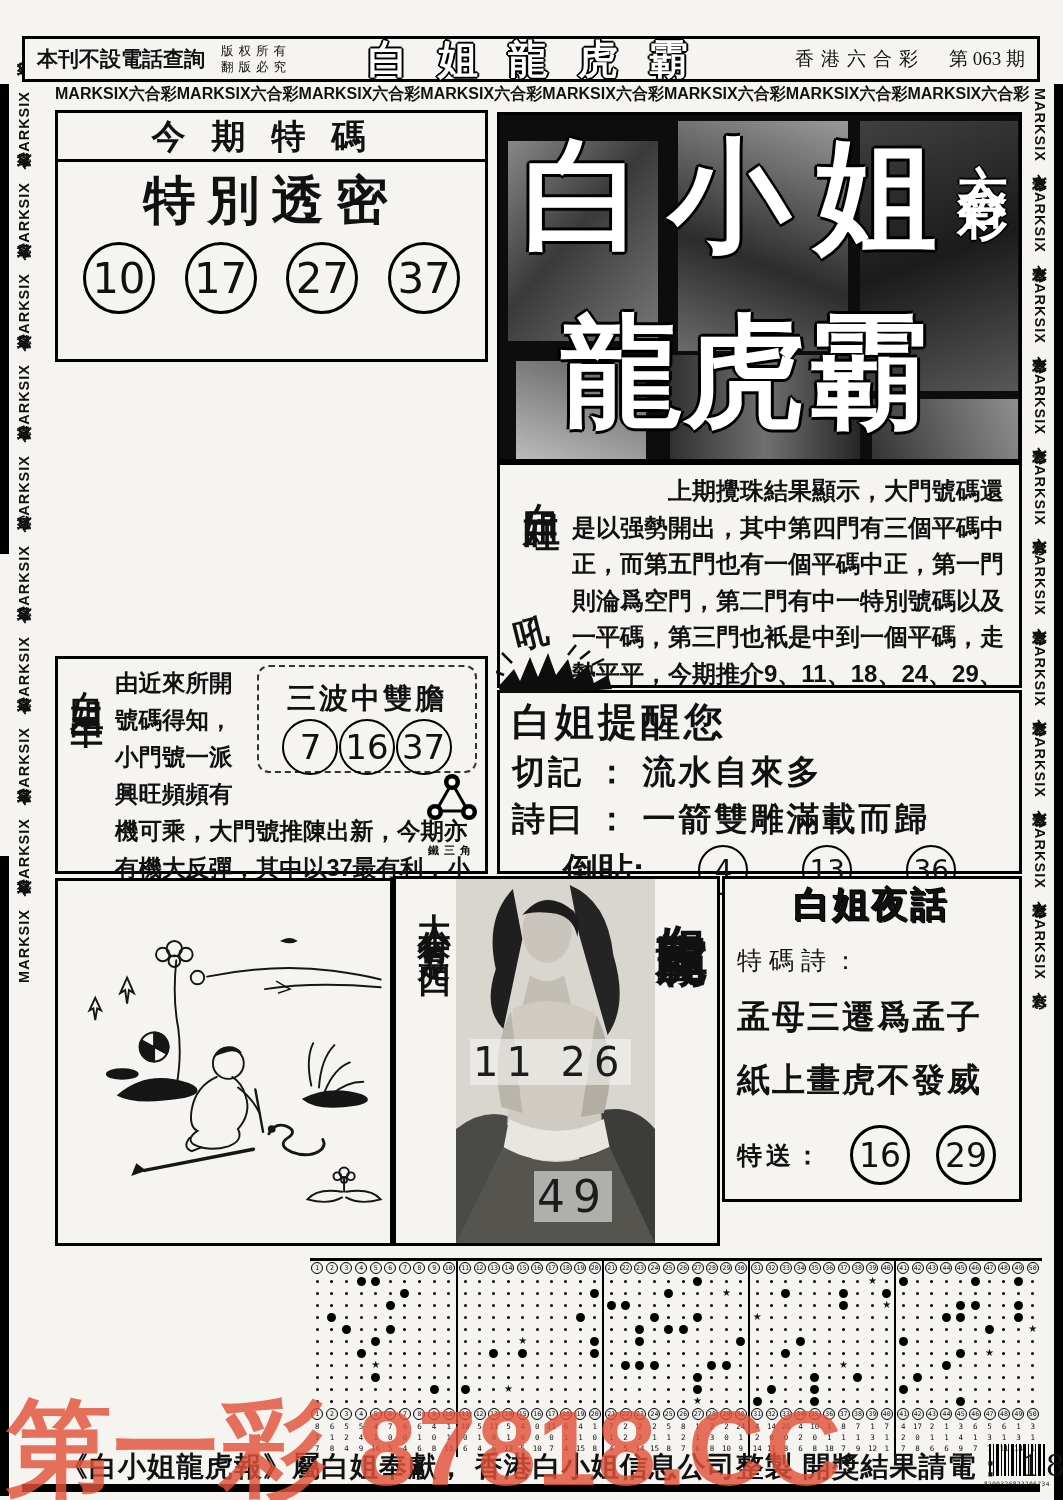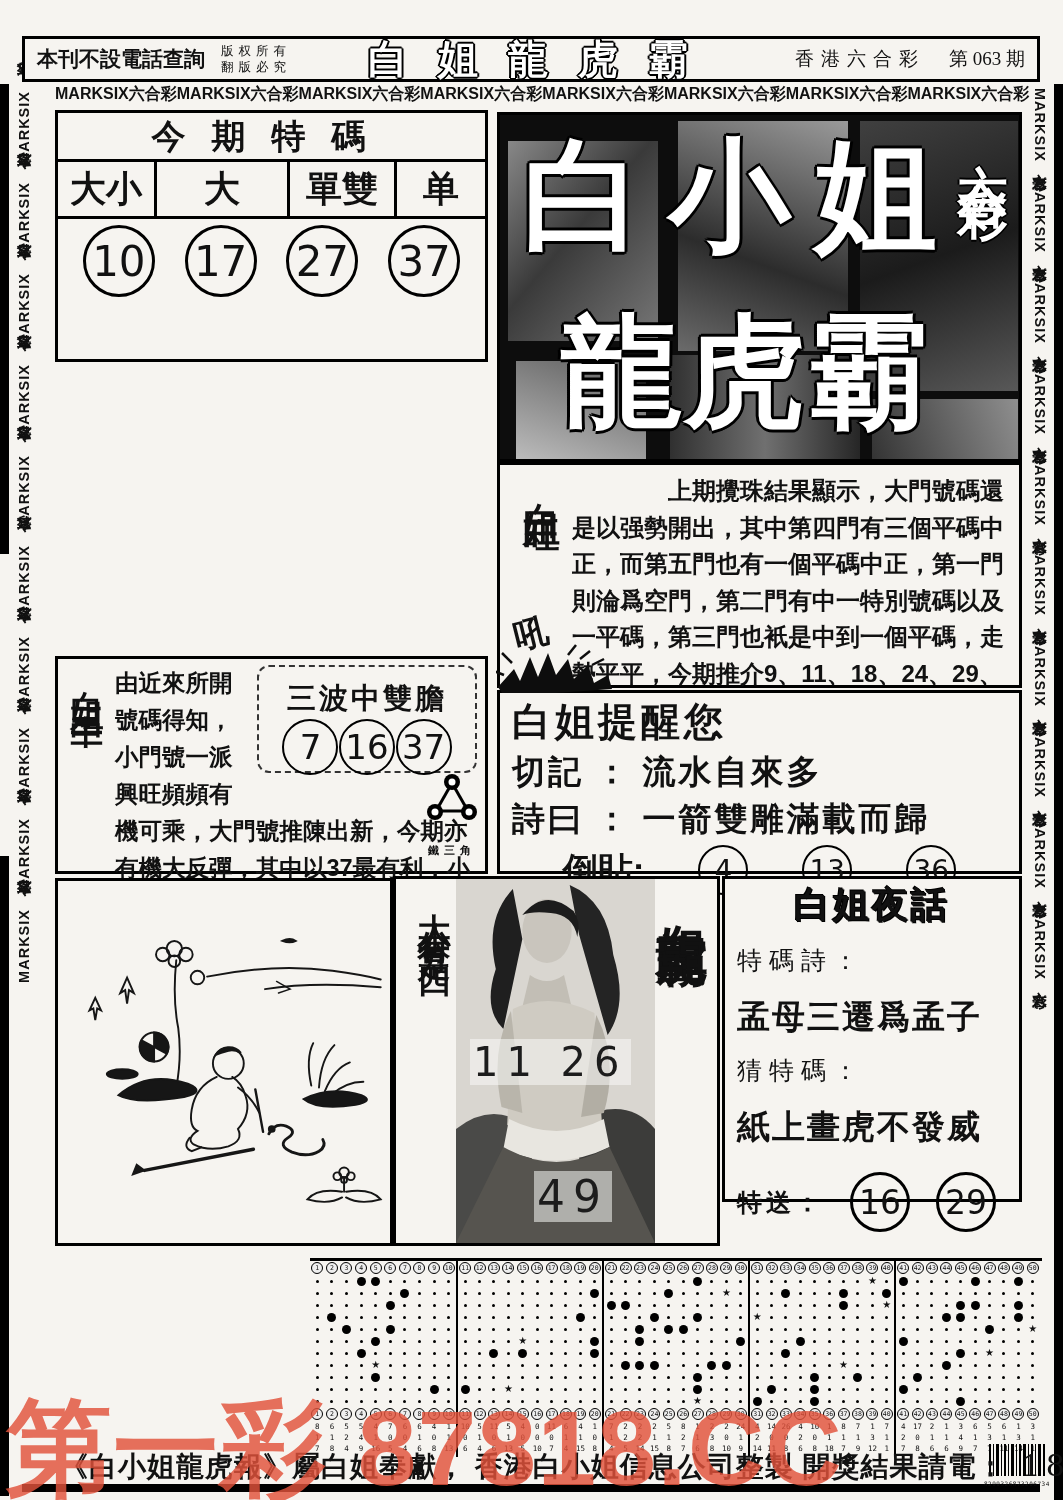--- a/index.html
+++ b/index.html
@@ -189,26 +189,21 @@
       <span>MARKSIX六合彩</span>
       <span>MARKSIX六合彩</span>
       <span>MARKSIX六合彩</span>
       <span>MARKSIX六合彩</span>
       <span>MARKSIX六合彩</span>
       <span>MARKSIX六合彩</span>
     </div>
 
   <div id="box-tezhma" class="abs bx">
     <div class="tz-title">今期特碼</div>
-    <div class="tz-row">
-      <div class="tz-cell" style="width:23%;">大小</div>
-      <div class="tz-cell" style="width:31%;">大</div>
-      <div class="tz-cell" style="width:25%;">單雙</div>
-      <div class="tz-cell" style="width:21%;">单</div>
-    </div>
+    <div class="tz-sub">特別透密</div>
     <div class="tz-circles">
       <span class="circle">10</span>
       <span class="circle">17</span>
       <span class="circle">27</span>
       <span class="circle">37</span>
     </div>
   </div>
 
 
   <div id="box-sanzhong" class="abs bx">
@@ -349,21 +344,20 @@
       <span class="pp-num" style="left:14px;top:160px;">11 26</span>
       <span class="pp-num" style="left:78px;top:292px;font-size:44px;">49</span>
     </div>
     <div class="pp-right">白姐龍虎霸</div>
   </div>
 
   <div id="box-yehua" class="abs bx">
     <div class="yh-title">白姐夜話</div>
     <div class="yh-label">特碼詩：</div>
     <div class="yh-poem">孟母三遷爲孟子</div>
-    <div class="yh-label">猜特碼：</div>
     <div class="yh-poem">紙上畫虎不發威</div>
     <div class="yh-tesong">
       <span class="yh-tesong-label">特送：</span>
       <span class="circle">16</span>
       <span class="circle">29</span>
     </div>
   </div>
 
   <div id="dots-panels" class="abs">
       <div class="dot-panel">

